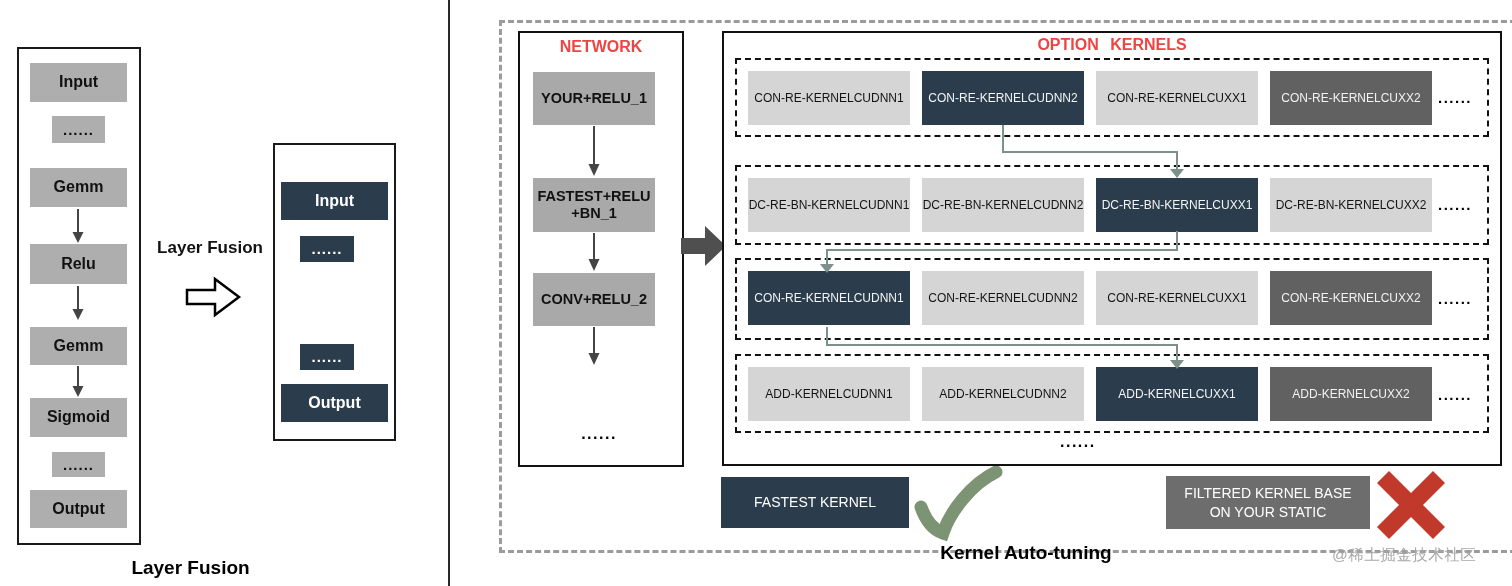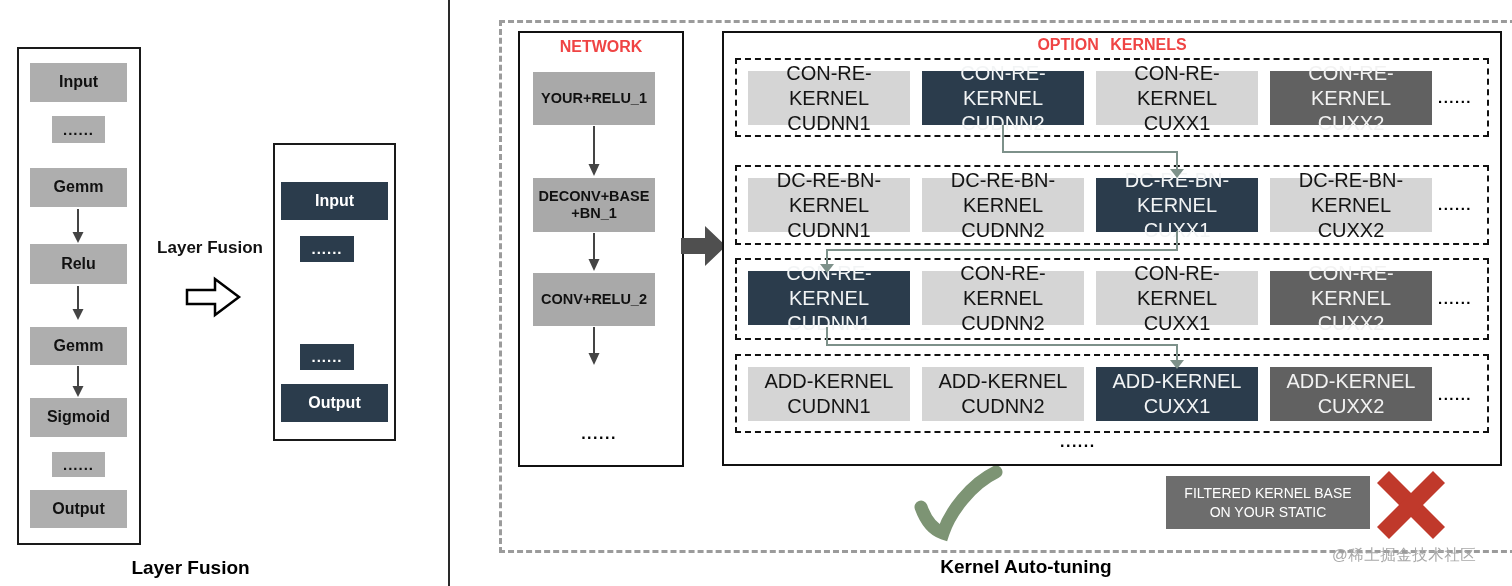--- a/index.html
+++ b/index.html
@@ -20,22 +20,22 @@
   .divider{position:absolute;background:#2a2a2a;}
   
   .dashed-outer{position:absolute;border:3px dashed #9b9b9b;background:#fff;}
   .panel-title{position:absolute;font-weight:bold;font-size:16px;color:#ef4444;text-align:center;width:100%;}
   .net-layer{
     position:absolute;left:533px;width:122px;background:#a9a9a9;display:flex;flex-direction:column;
     align-items:center;justify-content:center;font-weight:bold;font-size:14.5px;line-height:1.2;text-align:center;
   }
   .row{position:absolute;left:735px;width:750px;border:2px dashed #111;}
   .cell{
-    position:absolute;width:162px;height:54px;display:flex;flex-direction:column;align-items:center;
-    justify-content:center;font-size:20px;line-height:1.25;text-align:center;background:#d5d5d5;color:#141414;
+    position:absolute;width:162px;height:54px;display:flex;flex-direction:row;align-items:center;
+    justify-content:center;font-size:12px;line-height:1.25;text-align:center;background:#d5d5d5;color:#141414;
   }
   .cell.fastest{background:#2b3c4c;color:#f2f4f5;}
   .cell.filtered{background:#616161;color:#f2f2f2;}
   .row-more{position:absolute;font-weight:bold;font-size:15px;letter-spacing:1.5px;color:#000;}
   .legend-box{
     position:absolute;display:flex;flex-direction:column;align-items:center;justify-content:center;
     font-size:14px;color:#fff;text-align:center;line-height:1.3;
   }
   .watermark{position:absolute;color:#a8a8a8;font-size:15.5px;font-weight:normal;letter-spacing:.5px;}
   svg{display:block;}
@@ -113,21 +113,21 @@
   <div class="panel-title" style="left:518px;top:38px;width:166px;">NETWORK</div>
 
   <div class="net-layer" style="top:72px;height:53px;">
     <span>YOUR+RELU_1</span>
   </div>
   <svg class="abs" style="left:587px;top:126px;" width="14" height="50" viewBox="0 0 14 50">
       <line x1="7" y1="0" x2="7" y2="40" stroke="#444" stroke-width="2"></line>
       <polygon points="1.5,38 12.5,38 7,50" fill="#444"></polygon>
     </svg>
   <div class="net-layer" style="top:178px;height:54px;">
-    <span>DECONV+BASE</span>
+    <span>FASTEST+RELU</span>
     <span>+BN_1</span>
   </div>
   <svg class="abs" style="left:587px;top:233px;" width="14" height="38" viewBox="0 0 14 38">
       <line x1="7" y1="0" x2="7" y2="28" stroke="#444" stroke-width="2"></line>
       <polygon points="1.5,26 12.5,26 7,38" fill="#444"></polygon>
     </svg>
   <div class="net-layer" style="top:273px;height:53px;">
     <span>CONV+RELU_2</span>
   </div>
   <svg class="abs" style="left:587px;top:327px;" width="14" height="38" viewBox="0 0 14 38">
@@ -228,29 +228,32 @@
       <polyline points="455,200 455,219 105,219 105,236"></polyline>
       <polyline points="105,296 105,314 455,314 455,332"></polyline>
     </g>
     <g fill="#7d918a">
       <polygon points="448,138 462,138 455,147"></polygon>
       <polygon points="98,233 112,233 105,242"></polygon>
       <polygon points="448,329 462,329 455,338"></polygon>
     </g>
   </svg>
 
+  <div class="legend-box" style="left:721px;top:477px;width:188px;height:51px;background:#2b3c4c;">
+    <span>FASTEST KERNEL</span>
+  </div>
   <svg class="abs" style="left:912px;top:466px;" width="92" height="76" viewBox="0 0 92 76">
     <path d="M9 41 C14 55 22 64 31 67 C38 46 59 18 84 6" fill="none" stroke="#7d9474" stroke-width="13" stroke-linecap="round"></path>
   </svg>
   <div class="legend-box" style="left:1166px;top:476px;width:204px;height:53px;background:#6d6d6d;">
     <span>FILTERED KERNEL BASE</span>
     <span>ON YOUR STATIC</span>
   </div>
   <svg class="abs" style="left:1374px;top:468px;" width="74" height="74" viewBox="0 0 74 74">
     <line x1="9" y1="9" x2="65" y2="65" stroke="#c0392b" stroke-width="17"></line>
     <line x1="65" y1="9" x2="9" y2="65" stroke="#c0392b" stroke-width="17"></line>
   </svg>
 
-  <div class="caption" style="left:926px;top:556px;width:200px;">Kernel Auto-tuning</div>
+  <div class="caption" style="left:926px;top:542px;width:200px;">Kernel Auto-tuning</div>
 
   <div class="watermark" style="left:1332px;top:545px;">@稀土掘金技术社区</div>
 
 </div>
 
 </body></html>

